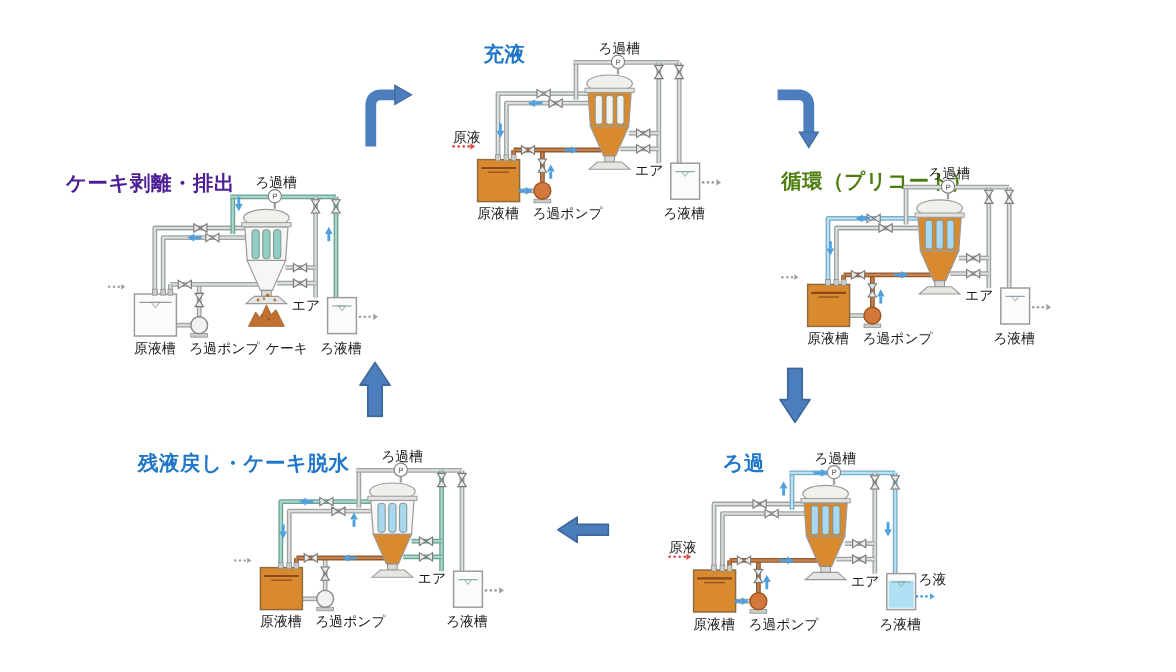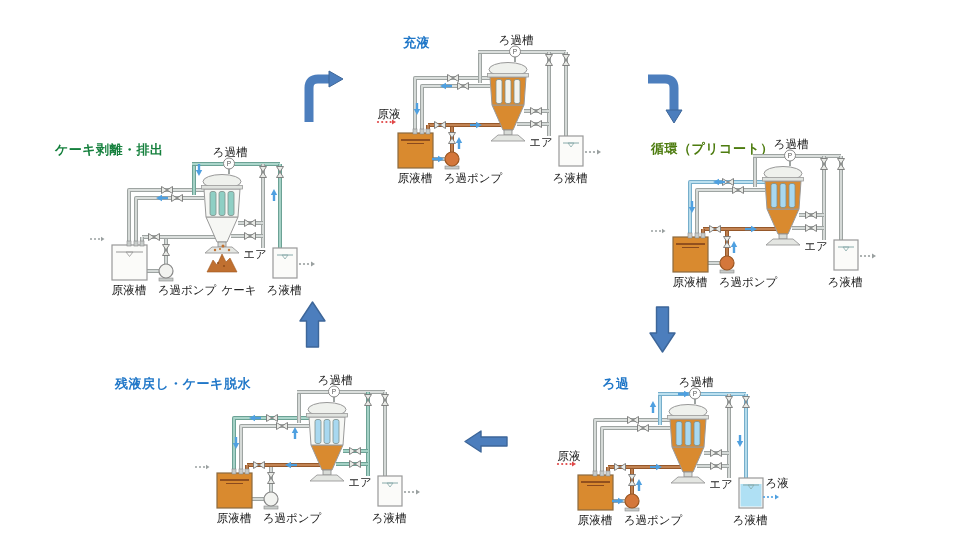--- a/index.html
+++ b/index.html
@@ -1,19 +1,19 @@
 <!DOCTYPE html>
 <html><head>
 <meta charset="utf-8">
 <style>
   html,body{margin:0;padding:0;background:#fff;}
   .canvas{position:relative;width:980px;height:560px;background:#fff;overflow:hidden;
           font-family:"Liberation Sans","DejaVu Sans",sans-serif;}
   .stage{position:absolute;left:0;top:0;margin:0;width:0;height:0;}
-  .stage-title{position:absolute;font-weight:bold;font-size:13px;white-space:nowrap;letter-spacing:.5px;text-align:center;}
+  .stage-title{position:absolute;font-weight:bold;font-size:17px;white-space:nowrap;letter-spacing:.5px;text-align:center;}
   .schematic{position:absolute;overflow:visible;}
   .cycle-arrow{position:absolute;}
   svg text{font-family:"Liberation Sans","DejaVu Sans",sans-serif;}
 </style>
 </head>
 <body>
 
 <div class="canvas">
 
   <figure class="stage">
@@ -532,21 +532,21 @@
         </g>
         <text x="143" y="18" font-size="11.5" fill="#1a1a1a" text-anchor="middle">ろ過槽</text>
         <text x="42" y="156" font-size="11.5" fill="#1a1a1a" text-anchor="middle">原液槽</text>
         <text x="100" y="156" font-size="11.5" fill="#1a1a1a" text-anchor="middle">ろ過ポンプ</text>
         <text x="168" y="120" font-size="11.5" fill="#1a1a1a" text-anchor="middle">エア</text>
         <text x="197" y="156" font-size="11.5" fill="#1a1a1a" text-anchor="middle">ろ液槽</text>
       </svg>
   </figure>
 
   <figure class="stage">
-    <figcaption class="stage-title" style="left: 55px; top: 141px; color: #15803d;">ケーキ剥離・排出</figcaption>
+    <figcaption class="stage-title" style="left: 55px; top: 141px; color: #4c1d95;">ケーキ剥離・排出</figcaption>
     <svg class="schematic" width="250" height="170" viewBox="0 0 250 170" style="left: 87px; top: 138px;">
         <polyline points="117,52 42,52 42,107" fill="none" stroke="#9EA4A2" stroke-width="4" stroke-linejoin="round"></polyline>
         <polyline points="117,52 42,52 42,107" fill="none" stroke="#DBDFDD" stroke-width="1.8" stroke-linejoin="round"></polyline>
         <polyline points="117,60 49,60 49,107" fill="none" stroke="#9EA4A2" stroke-width="4" stroke-linejoin="round"></polyline>
         <polyline points="117,60 49,60 49,107" fill="none" stroke="#DBDFDD" stroke-width="1.8" stroke-linejoin="round"></polyline>
         <polyline points="107,57 107,26" fill="none" stroke="#6CA295" stroke-width="4" stroke-linejoin="round"></polyline>
         <polyline points="107,57 107,26" fill="none" stroke="#ABD6CB" stroke-width="1.8" stroke-linejoin="round"></polyline>
         <polyline points="105,26 193,26" fill="none" stroke="#6CA295" stroke-width="4" stroke-linejoin="round"></polyline>
         <polyline points="105,26 193,26" fill="none" stroke="#ABD6CB" stroke-width="1.8" stroke-linejoin="round"></polyline>
         <polyline points="176,26 176,110" fill="none" stroke="#9EA4A2" stroke-width="4" stroke-linejoin="round"></polyline>

